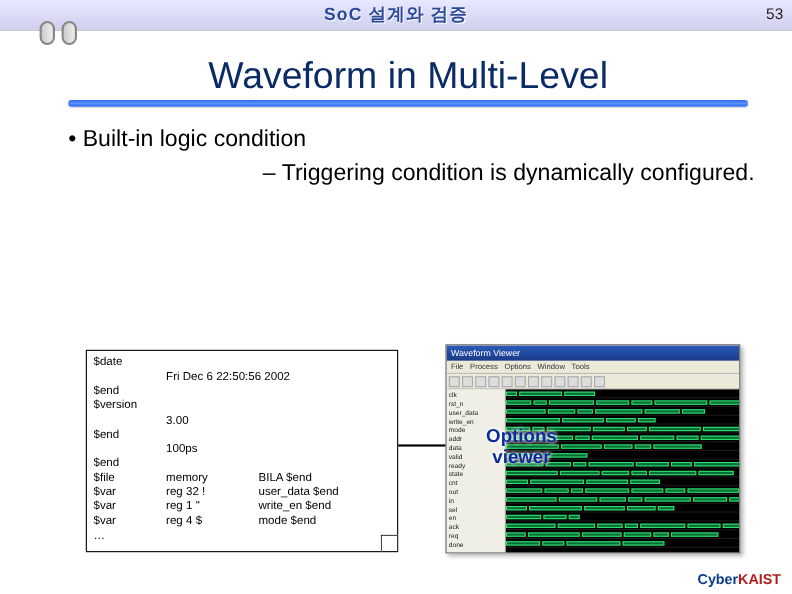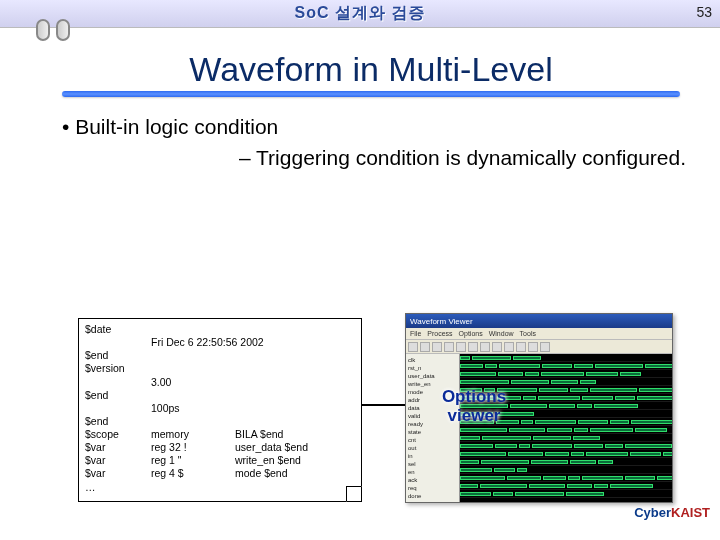--- a/index.html
+++ b/index.html
@@ -247,21 +247,21 @@
   .wave-green {
     position: absolute;
     top: 2px;
     height: 4px;
     background: #0a6b3a;
     border: 1px solid #2fdd6a;
   }
   .logo {
     position: absolute;
     right: 10px;
-    bottom: 20px;
+    bottom: 6px;
     font-size: 13px;
     font-weight: bold;
     color: #0b3b8a;
   }
   .logo .red { color: #b02020; }
 </style>
 </head>
 <body>
 
 <div class="topbar">
@@ -304,21 +304,21 @@
       <span class="vcd-col1">$end</span>
     </div>
   <div class="vcd-row">
       <span class="vcd-col1"></span>
       <span class="vcd-col2">100ps</span>
     </div>
   <div class="vcd-row">
       <span class="vcd-col1">$end</span>
     </div>
   <div class="vcd-row">
-    <span class="vcd-col1">$scope</span>
+    <span class="vcd-col1">$file</span>
     <span class="vcd-col2">memory</span>
     <span class="vcd-col3">BILA $end</span>
   </div>
   <div class="vcd-row">
     <span class="vcd-col1">$var</span>
     <span class="vcd-col2">reg 32 !</span>
     <span class="vcd-col3">user_data $end</span>
   </div>
   <div class="vcd-row">
     <span class="vcd-col1">$var</span>

